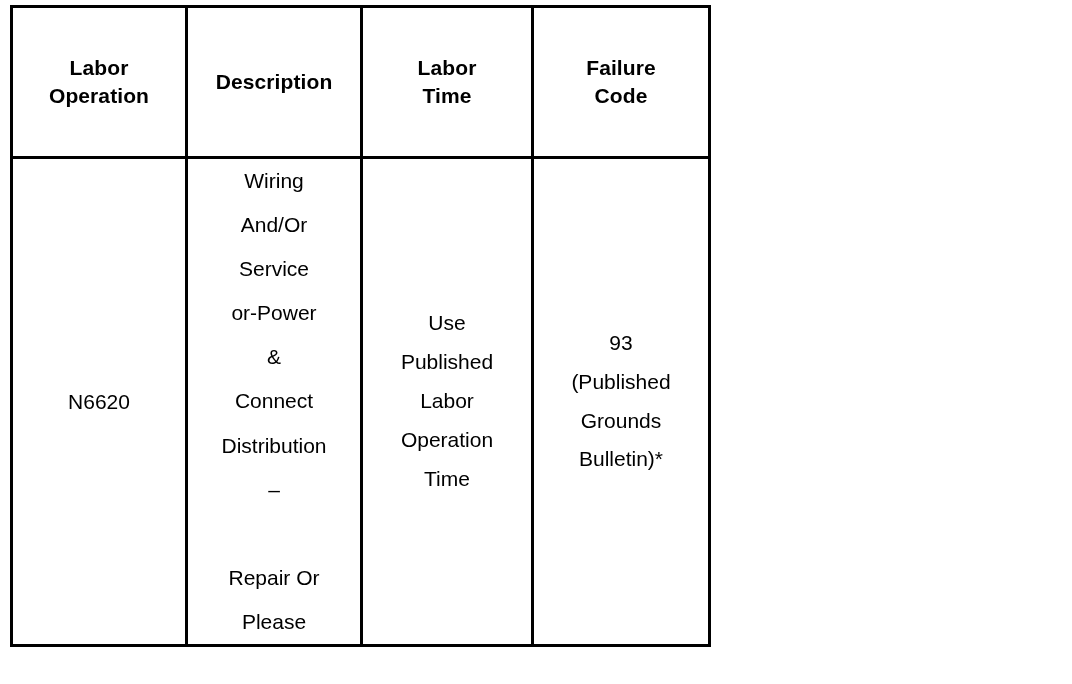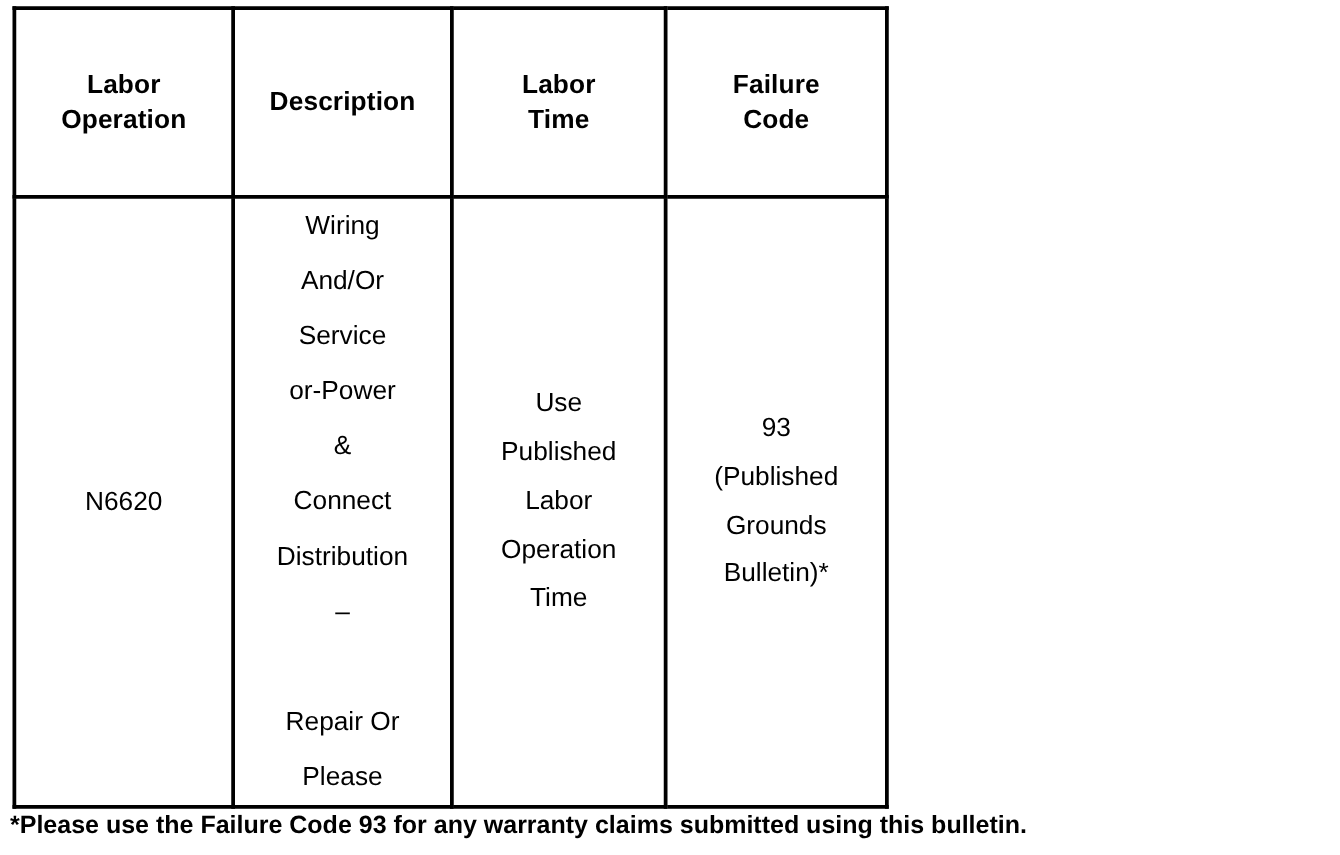--- a/index.html
+++ b/index.html
@@ -158,15 +158,14 @@
             <span class="ln">93</span>
             <span class="ln">(Published</span>
             <span class="ln">Grounds</span>
             <span class="ln">Bulletin)*</span>
           </span>
         </td>
       </tr>
     </tbody>
   </table>
 
-  <div class="footnote">*Please use the Failure Code 93 for any warranty claims submitted using this bulletin.</div>
 
 </div>
 
 </body></html>

